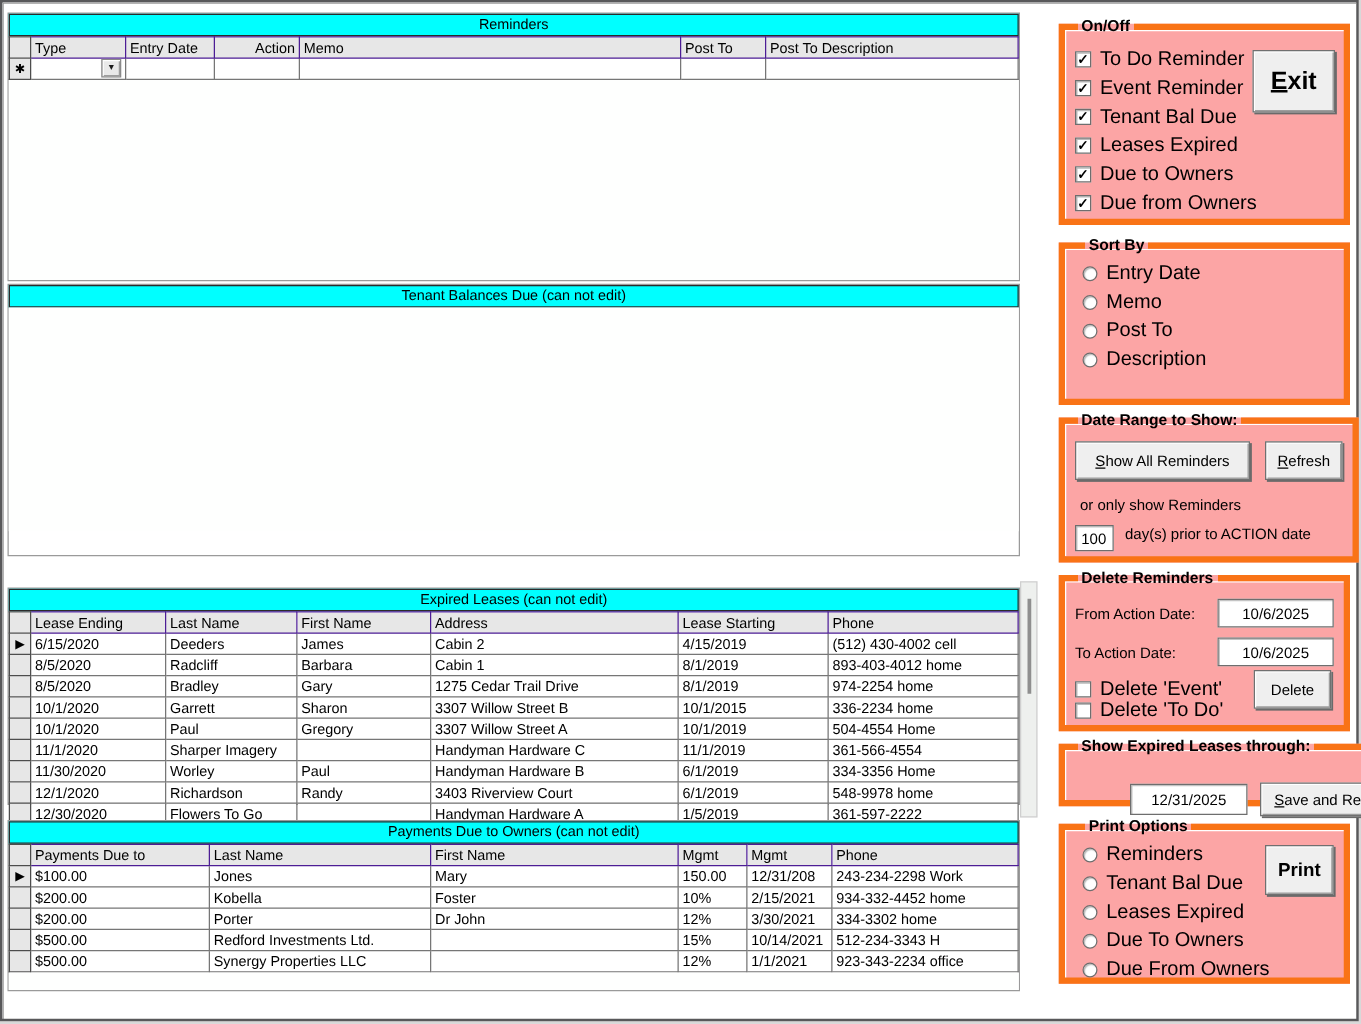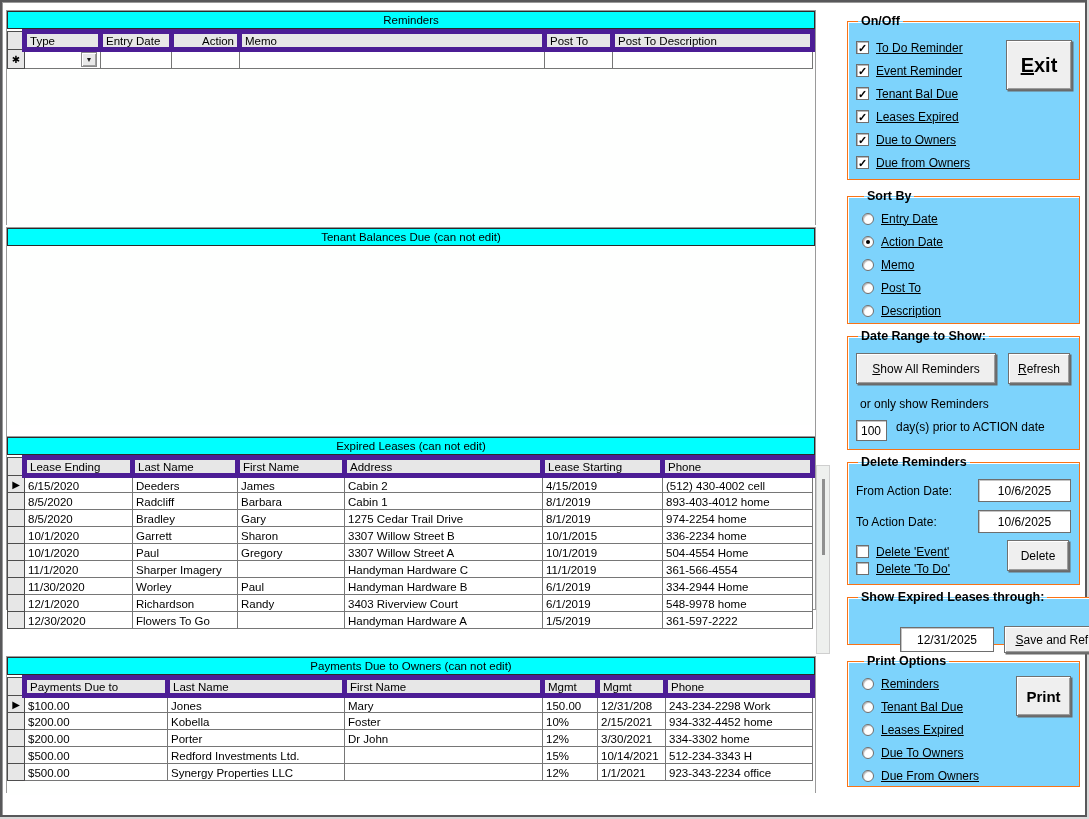--- a/index.html
+++ b/index.html
@@ -7,51 +7,51 @@
   .window { position:absolute; left:0; top:0; width:1087px; height:817px; background:#ffffff;
             border:2px solid #58585a; box-shadow: inset 1px 1px 0 #9a9a9a; }
 
   
   .grid { position:absolute; left:4px; background:#fff; border:1px solid #9a9a9a; }
   .grid-title { background:#00ffff; border:1px solid #2b2b2b; height:18px; line-height:16px;
                 text-align:center; font-size:11.5px; color:#000; }
   table { border-collapse:collapse; table-layout:fixed; width:100%; }
   th, td { font-weight:normal; font-size:11.5px; text-align:left; padding:1px 3px 0 3px;
            white-space:nowrap; overflow:hidden; height:17px; }
-  thead th { background:#e7e7e7; border:5px solid #4c1d95; }
+  thead th { background:#e7e7e7; border:1px solid #4c1d95; }
   tbody td { background:#fff; border:1px solid #767676; color:#000; }
   td.sel, th.sel { background:#e7e7e7; border:1px solid #4d4d4d; text-align:center; padding:0; font-size:10px; }
   th.right { text-align:right; }
   .grid-empty { background:#fefffe; }
 
   
   .combo { position:relative; width:100%; height:15px; }
   .combo-btn { position:absolute; right:0; top:-1px; width:16px; height:15px; background:#e9e9e9;
                border:1px solid #8a8a8a; box-shadow: inset 1px 1px 0 #fff, inset -1px -1px 0 #9d9d9d;
                font-size:7px; text-align:center; line-height:14px; color:#1c1c1c; }
 
   
   .vscroll { position:absolute; width:14px; background:#eef0ee; border:1px solid #cfcfcf; }
   .vthumb { position:absolute; left:5px; width:3px; background:#8f8f8f; }
 
   
   .panel { position:absolute; left:845px; top:4px; width:233px; }
-  fieldset { border:1px solid #f97316; box-shadow: inset 1px 1px 0 #fff; position:relative;
-             padding:2px 8px 0 8px; background:#7dd3fc; }
+  fieldset { border:5px solid #f97316; box-shadow: inset 1px 1px 0 #fff; position:relative;
+             padding:2px 8px 0 8px; background:#fca5a5; }
   legend { font-size:12.5px; font-weight:bold; padding:0 3px; margin-left:2px; color:#000; }
 
   .opt-row { display:flex; align-items:center; height:23px; cursor:default; }
   .cb { width:13px; height:13px; background:#fff; border:1px solid #6e6e6e;
         box-shadow: inset 1px 1px 0 #b9b9b9; font-size:11px; line-height:12px; font-weight:bold;
         text-align:center; color:#000; flex:0 0 13px; }
   .rb { width:12px; height:12px; border-radius:50%; background:#fff; border:1px solid #6e6e6e;
         box-shadow: inset 1px 1px 1px #b9b9b9; position:relative; flex:0 0 12px; }
   .rb.on::after { content:""; position:absolute; left:3px; top:3px; width:4px; height:4px;
                   border-radius:50%; background:#000; }
-  .opt-label { font-size:12px; margin-left:7px;text-decoration:underline; }
+  .opt-label { font-size:16px; margin-left:7px; }
 
   .btn { background:#efefef; border:1px solid #707070; box-shadow: inset 1px 1px 0 #ffffff,
          inset -1px -1px 0 #9d9d9d, 1.5px 1.5px 0 #6a6a6a; font-size:12px; color:#000;
          display:inline-flex; align-items:center; justify-content:center; cursor:default; }
   .tbox { background:#fff; border:1px solid #6e6e6e; box-shadow: inset 1px 1px 0 #c4c4c4;
           font-size:12px; display:inline-flex; align-items:center; }
 
   
   #fs-onoff   { height:166px; margin-top:8px; }
   #fs-sort    { height:135px; margin-top:9px; padding-left:14px; }
@@ -127,21 +127,21 @@
       </tbody>
     </table>
     <div class="grid-empty" style="height:160px;"></div>
   </div>
 
   <div class="grid" style="top:225px; width:810px; height:218px;">
     <div class="grid-title">Tenant Balances Due (can not edit)</div>
     <div class="grid-empty" style="height:179px;"></div>
   </div>
 
-  <div class="grid" style="top:434px; width:810px; height:174px;">
+  <div class="grid" style="top:468px; width:810px; height:174px;">
     <div class="grid-title">Expired Leases (can not edit)</div>
     <table>
       <colgroup>
           <col style="width:17px">
           <col style="width:108px">
           <col style="width:105px">
           <col style="width:107px">
           <col style="width:198px">
           <col style="width:120px">
           <col>
@@ -212,21 +212,21 @@
             <td>11/1/2019</td>
             <td>361-566-4554</td>
           </tr>
           <tr>
             <td class="sel"></td>
             <td>11/30/2020</td>
             <td>Worley</td>
             <td>Paul</td>
             <td>Handyman Hardware B</td>
             <td>6/1/2019</td>
-            <td>334-2944 Home</td>
+            <td>334-3356 Home</td>
           </tr>
           <tr>
             <td class="sel"></td>
             <td>12/1/2020</td>
             <td>Richardson</td>
             <td>Randy</td>
             <td>3403 Riverview Court</td>
             <td>6/1/2019</td>
             <td>548-9978 home</td>
           </tr>
@@ -354,24 +354,20 @@
     </fieldset>
 
     <fieldset id="fs-sort">
       <legend>Sort By</legend>
       <div style="margin-top:2px;">
           <label class="opt-row">
             <span class="rb"></span>
             <span class="opt-label">Entry Date</span>
           </label>
           <label class="opt-row">
-            <span class="rb on"></span>
-            <span class="opt-label">Action Date</span>
-          </label>
-          <label class="opt-row">
             <span class="rb"></span>
             <span class="opt-label">Memo</span>
           </label>
           <label class="opt-row">
             <span class="rb"></span>
             <span class="opt-label">Post To</span>
           </label>
           <label class="opt-row">
             <span class="rb"></span>
             <span class="opt-label">Description</span>

